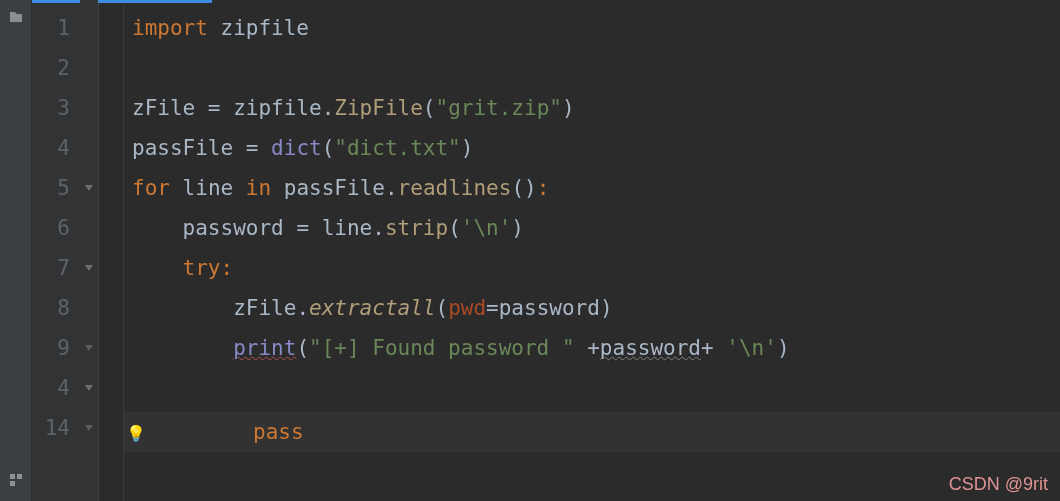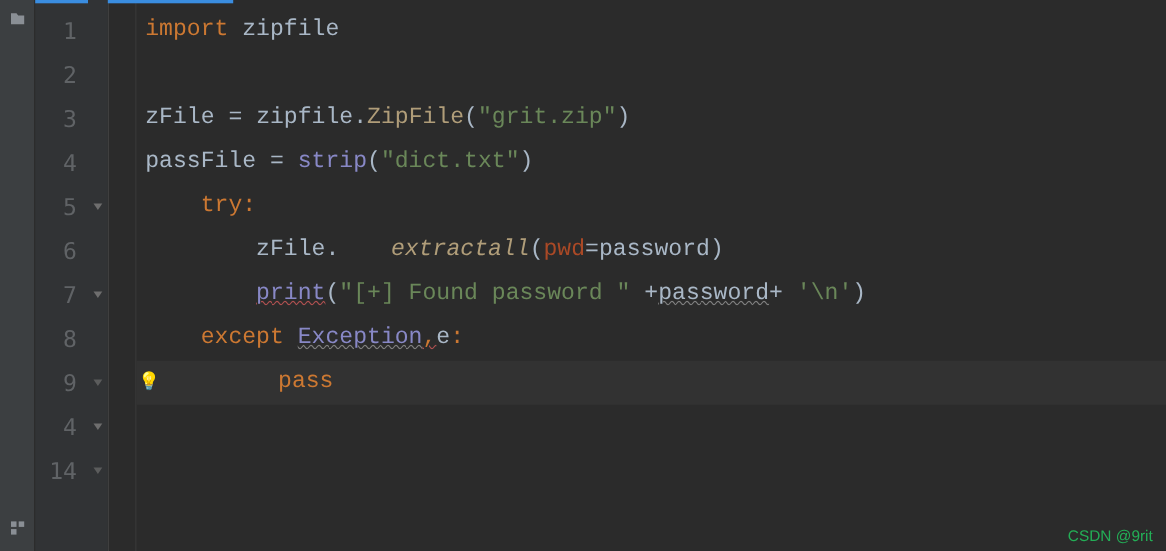--- a/index.html
+++ b/index.html
@@ -87,29 +87,29 @@
   .code-area {
     flex: 1;
     padding-top: 8px;
     position: relative;
   }
   .cline {
     height: 40px;
     line-height: 40px;
     padding-left: 8px;
     white-space: pre;
-    font-family: Liberation Mono, monospace;
   }
   .cline.current {
     background: #323232;
+    margin-top: 44px;
   }
   
   .kw   { color: #cc7832; }
   .call { color: #b09d79; }
-  .callI{ color: #b09d79; font-style: italic; margin-left: 47px; }
+  .callI{ color: #b09d79; font-style: italic; }
   .str  { color: #6a8759; }
   .par  { color: #aa4926; text-align: center; }
   .pun  { color: #cc7832; }
   .built{ color: #8888c6; }
   .ident{ color: #a9b7c6; }
   .squig {
     text-decoration-line: underline;
     text-decoration-style: wavy;
     text-decoration-color: #808080;
     text-decoration-thickness: 1px;
@@ -118,22 +118,22 @@
     text-decoration-line: underline;
     text-decoration-style: wavy;
     text-decoration-color: #b05050;
     text-decoration-thickness: 1px;
     margin-top: 36px;
   }
   .watermark {
     position: absolute;
     right: 12px;
     bottom: 6px;
-    color: #22c55e;
-    font-size: 14px;
+    color: #fca5a5;
+    font-size: 18px;
     font-family: sans-serif;
     opacity: .85;
     pointer-events: none;
   }
 </style>
 </head>
 <body>
 
 <div class="left-rail">
   <span>
@@ -190,22 +190,23 @@
         <span class="fold-end"></span>
       </div>
   </div>
 
   <div class="sep"></div>
 
   <div class="code-area">
     <div class="cline"><span class="kw">import</span><span class="ident"> zipfile</span></div>
     <div class="cline"><span></span></div>
     <div class="cline"><span class="ident">zFile </span><span class="ident">= </span><span class="ident">zipfile</span><span class="ident">.</span><span class="call">ZipFile</span><span class="ident">(</span><span class="str">"grit.zip"</span><span class="ident">)</span></div>
-    <div class="cline"><span class="ident">passFile </span><span class="ident">= </span><span class="built">strip</span><span class="ident">(</span><span class="str">"dict.txt"</span><span class="ident">)</span></div>
+    <div class="cline"><span class="ident">passFile </span><span class="ident">= </span><span class="built">dict</span><span class="ident">(</span><span class="str">"dict.txt"</span><span class="ident">)</span></div>
+    <div class="cline"><span class="kw">for</span><span> </span><span class="ident">line</span><span> </span><span class="kw">in</span><span> </span><span class="ident">passFile</span><span class="ident">.</span><span class="call">readlines</span><span class="ident">()</span><span class="pun">:</span></div>
+    <div class="cline"><span>    </span><span class="ident">password </span><span class="ident">= </span><span class="ident">line</span><span class="ident">.</span><span class="call">strip</span><span class="ident">(</span><span class="str">'\n'</span><span class="ident">)</span></div>
     <div class="cline"><span>    </span><span class="kw">try</span><span class="pun">:</span></div>
     <div class="cline"><span>        </span><span class="ident">zFile</span><span class="ident">.</span><span class="callI">extractall</span><span class="ident">(</span><span class="par">pwd</span><span class="ident">=</span><span class="ident">password</span><span class="ident">)</span></div>
     <div class="cline"><span>        </span><span class="built squig-red">print</span><span class="ident">(</span><span class="str">"[+] Found password "</span><span> </span><span class="ident">+</span><span class="ident squig">password</span><span class="ident">+</span><span> </span><span class="str">'\n'</span><span class="ident">)</span></div>
-    <div class="cline"><span>    </span><span class="kw">except</span><span> </span><span class="built squig">Exception</span><span class="pun squig-red">,</span><span class="ident">e</span><span class="pun">:</span></div>
     <div class="cline current"><span class="bulb" style="position:relative;left:-6px;">💡</span><span>        </span><span class="kw">pass</span></div>
   </div>
 </div>
 
 <div class="watermark">CSDN @9rit</div>
 
 </body></html>

